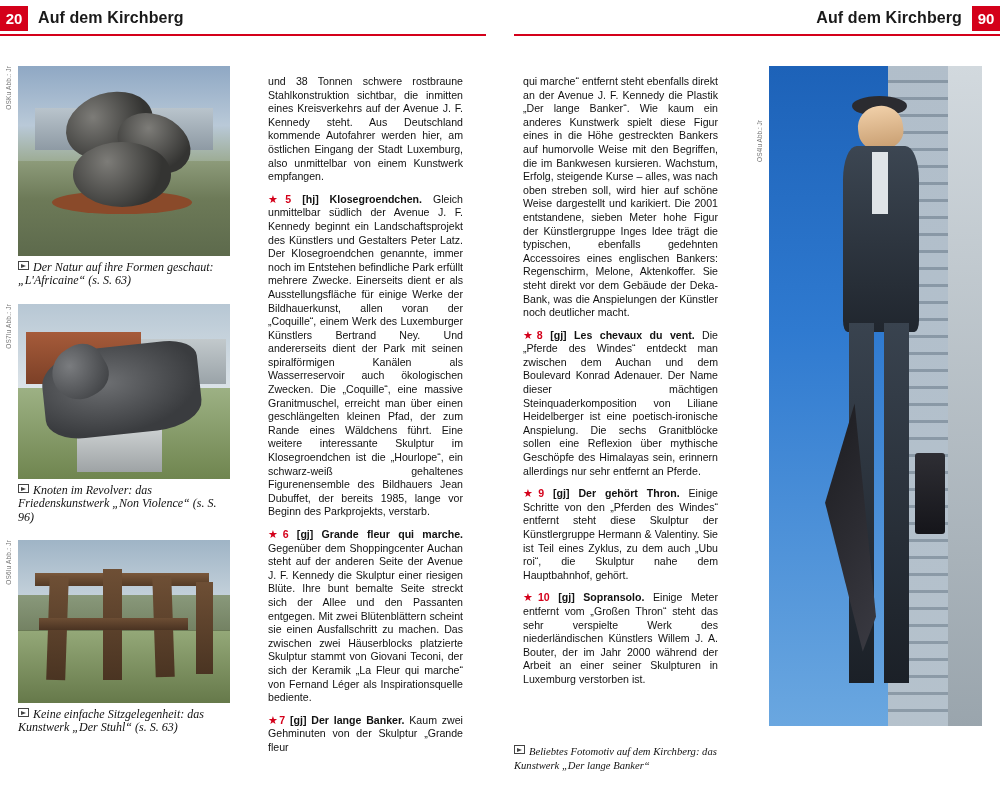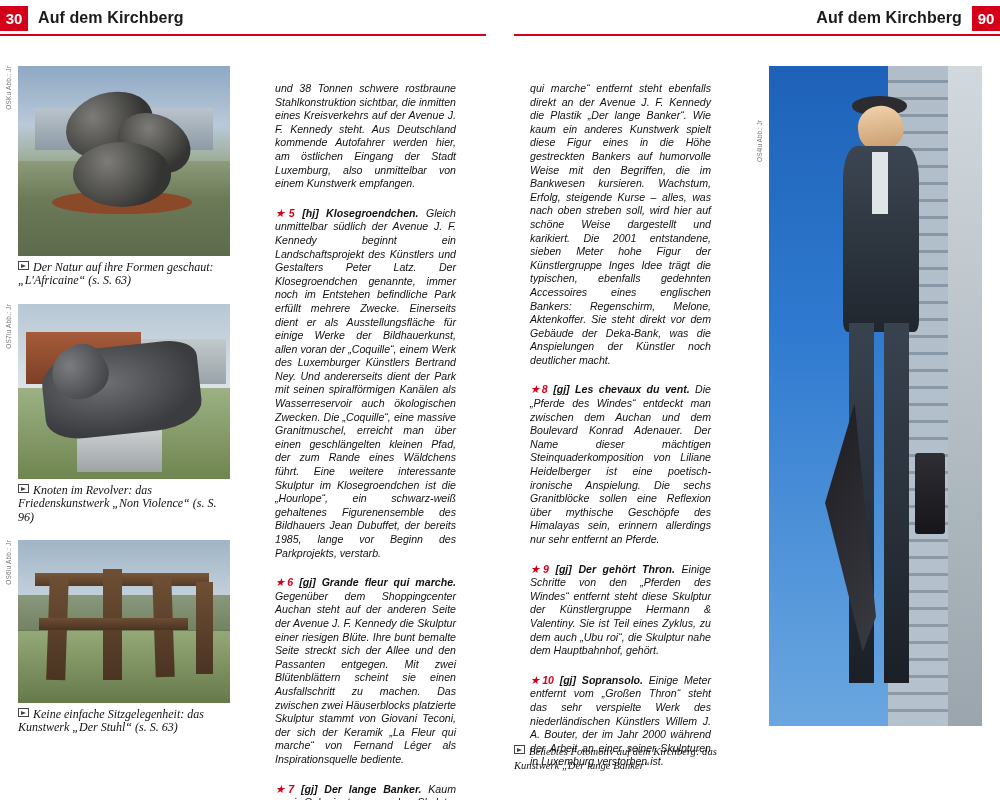--- a/index.html
+++ b/index.html
@@ -50,21 +50,21 @@
 
   
   .col {
     position: absolute;
     top: 66px;
     font-size: 10.6px;
     line-height: 13.6px;
     color: #111;
     text-align: justify;
   }
-  .col p { margin: 16px; font-style: italic; }
+  .col p { margin: 9px; }
   .col-2 { left: 259px; width: 213px; height: 726px; }
   .col-3 { left: 514px; width: 213px; height: 726px; }
 
   .photo-col { position: absolute; left: 18px; top: 66px; width: 212px; }
 
   
   .img-wrap { position: relative; }
   .sidecred {
     position: absolute;
     left: -13px;
@@ -275,21 +275,21 @@
   .num { font-weight: bold; color: #d4001a; }
   .gi { font-weight: bold; color: #111; }
   .entry { margin-top: 3px; }
 </style>
 </head>
 <body>
 
 <div id="page">
 
   <div class="hdr hdr-left">
-    <div class="folio-box">30</div>
+    <div class="folio-box">20</div>
     <div class="hdr-title">Auf dem Kirchberg</div>
   </div>
   <div class="hdr hdr-right">
     <div class="hdr-title">Auf dem Kirchberg</div>
     <div class="folio-box">90</div>
   </div>
   <div class="hdr-rule left"></div>
   <div class="hdr-rule right"></div>
 
   <div class="photo-col">

